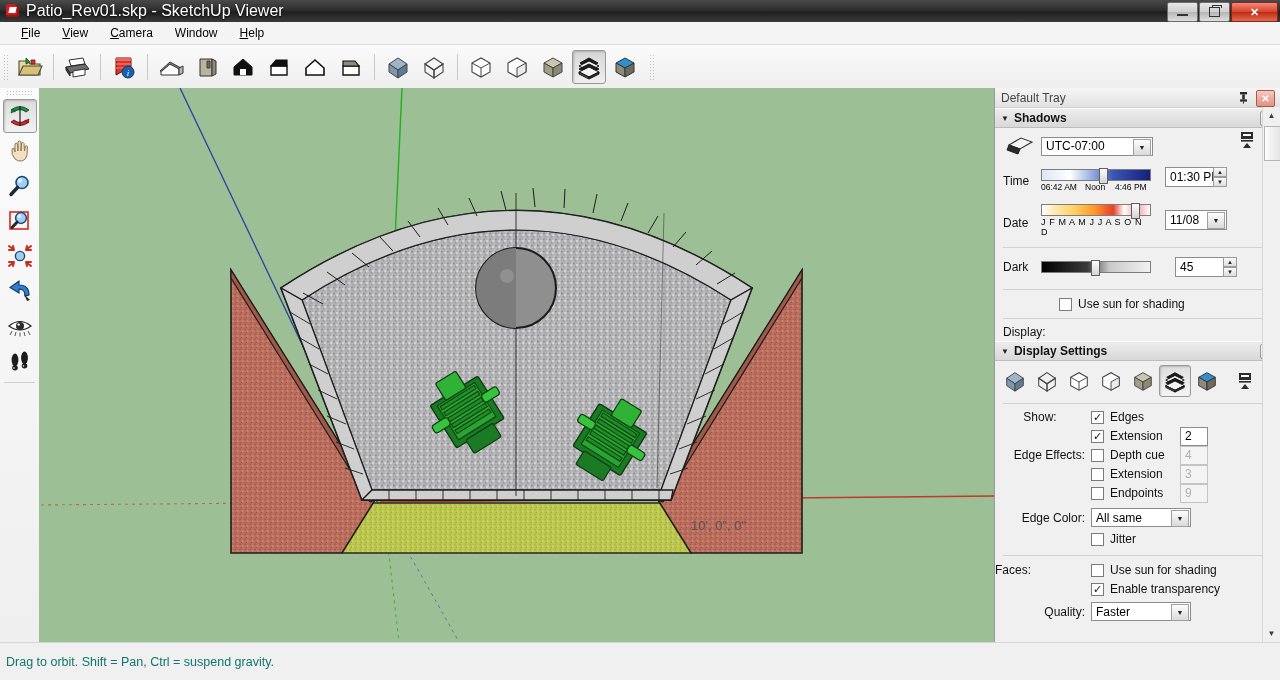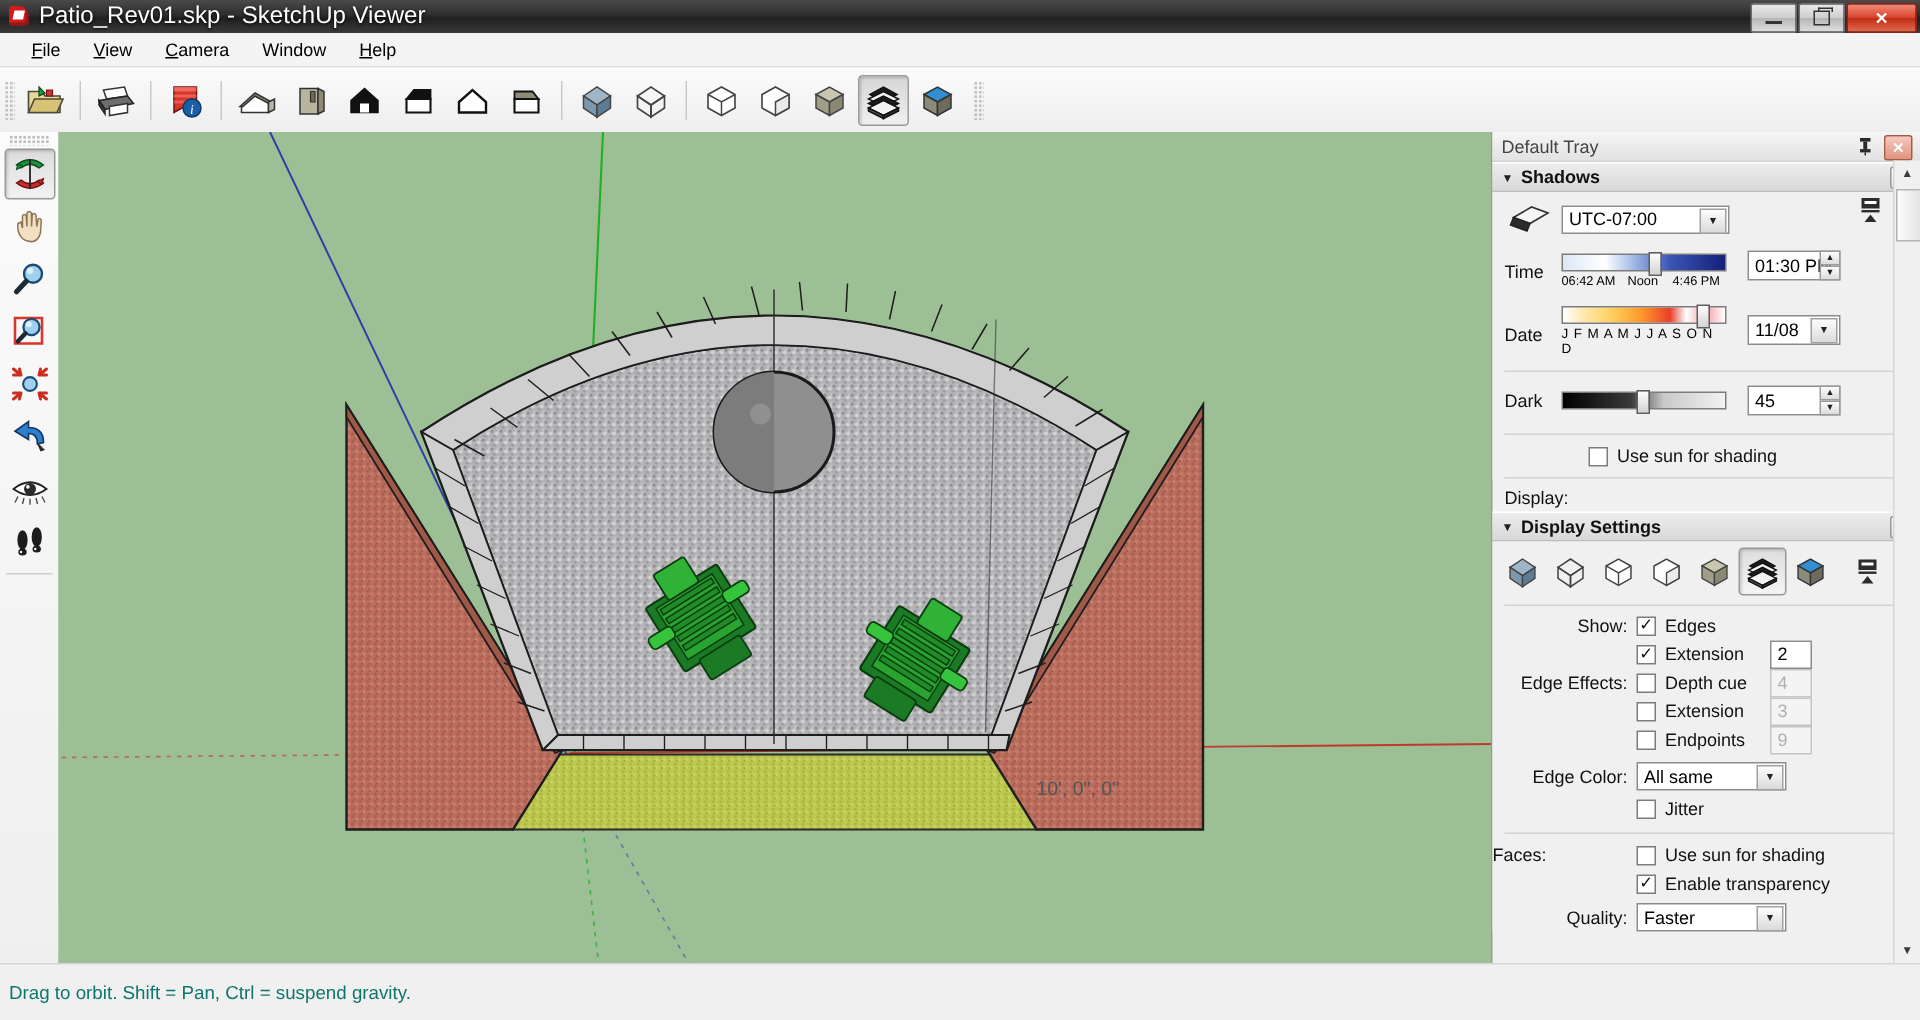--- a/index.html
+++ b/index.html
@@ -708,21 +708,21 @@
 
       <div class="hr" style="margin:10px 8px 0 8px"></div>
 
 
       <div class="row" style="padding:9px 0 0 8px">
         <span class="lbl" style="width:38px">Dark</span>
         <div class="slider-wrap" style="width:110px">
           <div class="sl-track" style="background:linear-gradient(to right,#000 0%,#3a3a3a 42%,#c8c8c8 62%,#f2f2f2 100%)"></div>
           <div class="sl-thumb" style="left:45%"></div>
         </div>
-        <div class="spin" style="width:62px;margin-left:14px">
+        <div class="spin" style="width:62px;margin-left:24px">
           <div class="tfield" style="height:20px;width:62px">
             <span>45</span>
           </div>
           <div class="sbtns">
             <div class="sb">▲</div>
             <div class="sb">▼</div>
           </div>
         </div>
       </div>
 
@@ -817,21 +817,21 @@
             <rect x="3" y="3" width="8" height="2" fill="#fff"></rect>
             <rect x="1" y="9" width="12" height="1.6" fill="#2c2c2c"></rect>
             <path d="M7 12 L11 17 L3 17 Z" fill="#2c2c2c"></path>
           </svg>
         </div>
       </div>
 
       <div class="hr" style="margin:2px 8px 0 8px"></div>
 
       <div class="row" style="padding:6px 0 0 0">
-        <span class="lbl" style="width:90px;text-align:right">Show:</span>
+        <span class="lbl" style="width:90px;text-align:center">Show:</span>
         <div class="cb" style="margin-left:6px">✓</div>
         <span class="lbl" style="margin-left:6px">Edges</span>
       </div>
 
       <div class="row" style="padding:5px 0 0 0">
         <span style="width:90px"></span>
         <div class="cb" style="margin-left:6px">✓</div>
         <span class="lbl" style="margin-left:6px">Extension</span>
         <div class="tfield" style="position:absolute;left:185px;width:28px;height:19px">
           <span>2</span>

